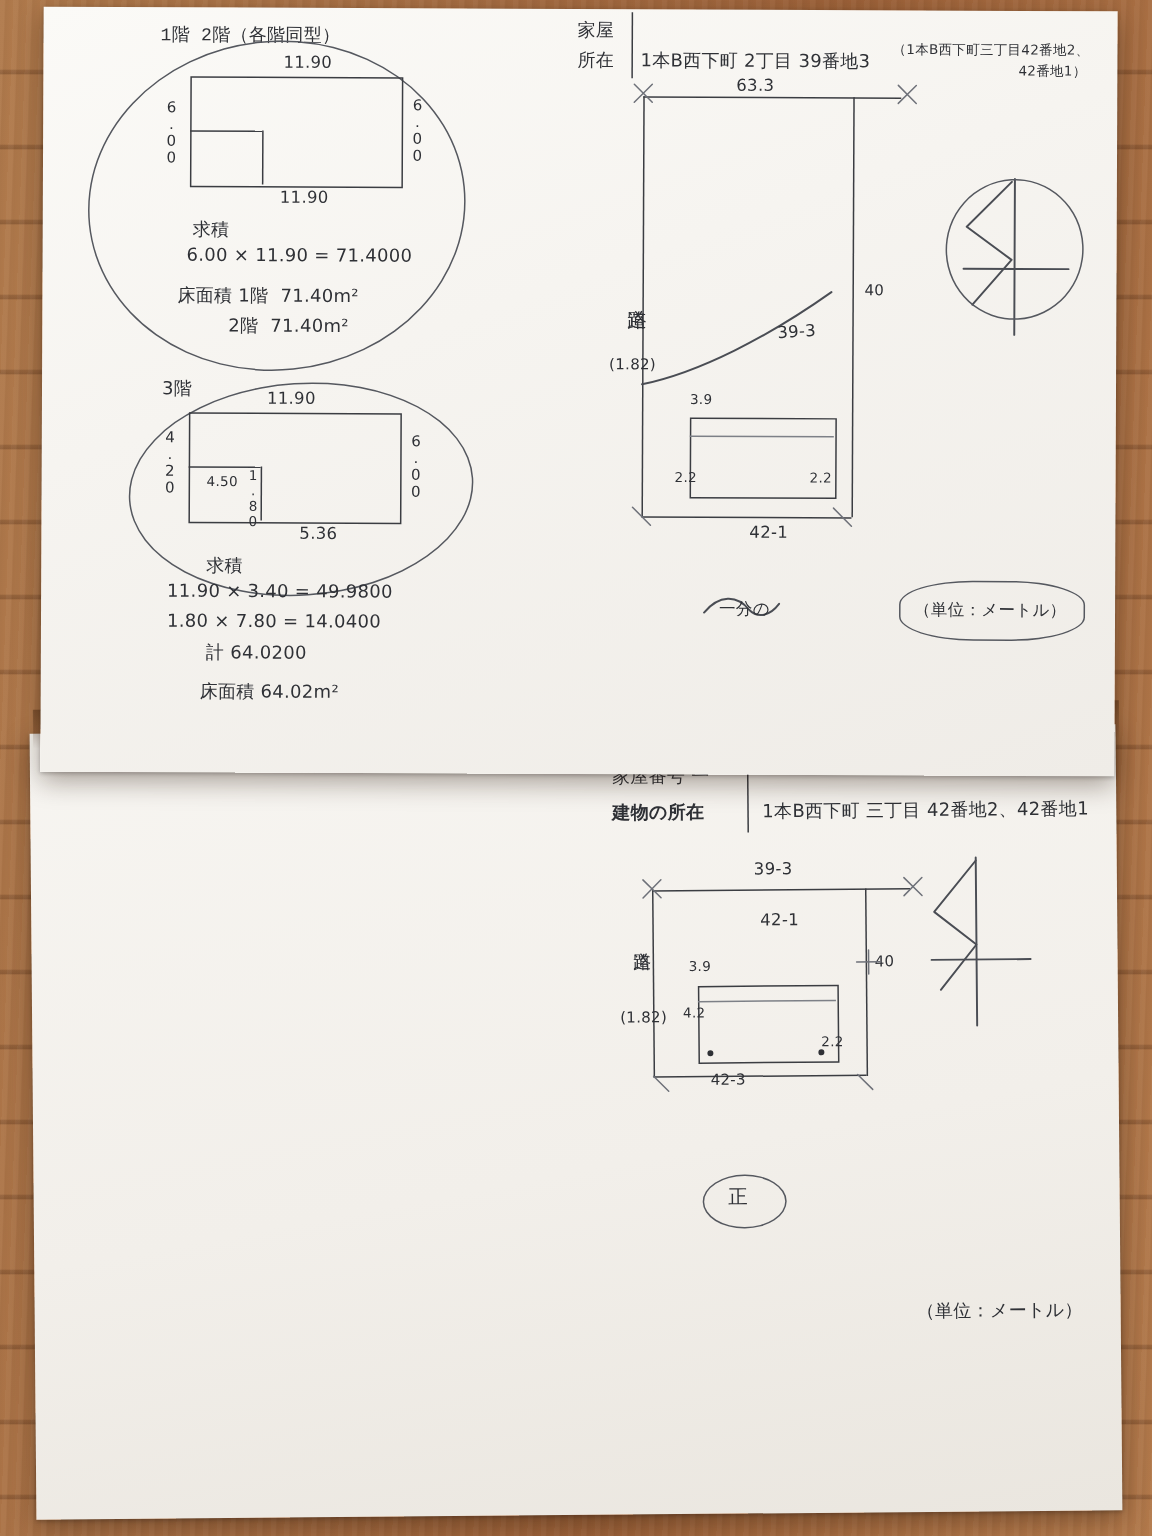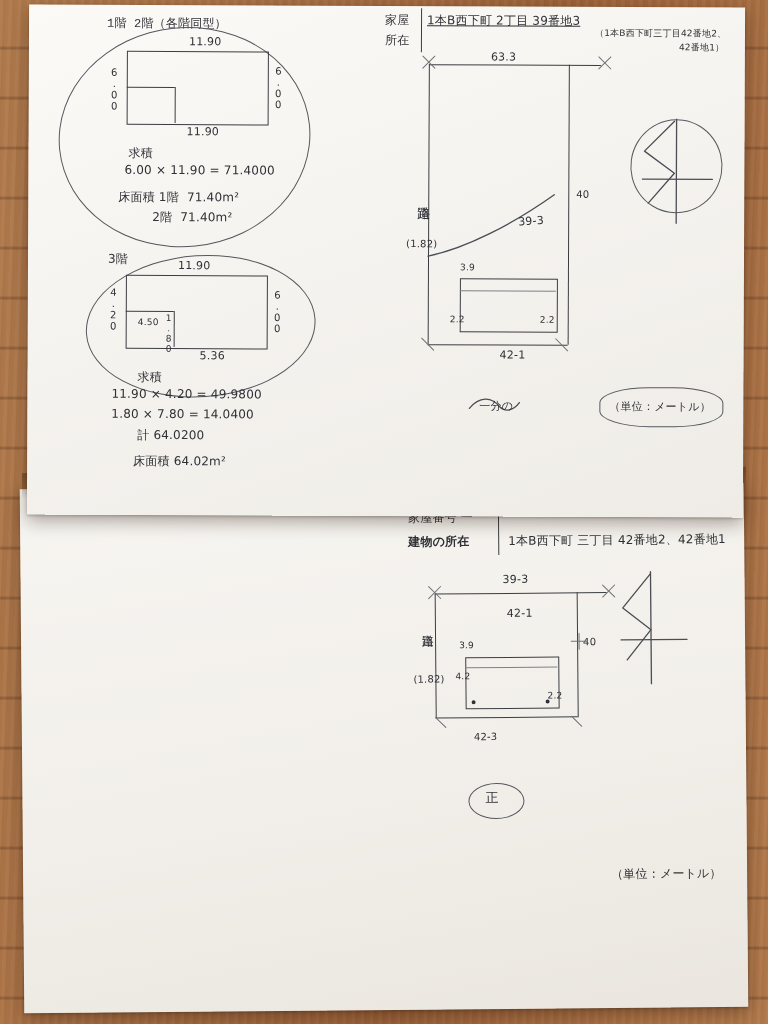--- a/index.html
+++ b/index.html
@@ -113,21 +113,21 @@
 
   <div class="rect" style="left:444px;top:172px;width:92px;height:50px;"></div>
   <div class="ln h1 lite" style="left:444px;top:182px;width:92px;height:1px;"></div>
   <div class="hw s9" style="left:438px;top:155px;">3.9</div>
   <div class="hw s9" style="left:434px;top:186px;">4.2</div>
   <div class="hw s9" style="left:526px;top:206px;">2.2</div>
 
   <div style="position:absolute;left:450px;top:215px;width:4px;height:4px;border-radius:50%;background:#2f3136;"></div>
   <div style="position:absolute;left:524px;top:215px;width:4px;height:4px;border-radius:50%;background:#2f3136;"></div>
 
-  <div class="hw s10" style="left:452px;top:230px;margin-top:16px;">42-3</div>
+  <div class="hw s10" style="left:452px;top:230px;">42-3</div>
 
   <div class="hw s12 vert" style="left:398px;top:140px;">道路</div>
   <div class="hw s10" style="left:392px;top:188px;">(1.82)</div>
 
   <svg class="ink" style="left:400px;top:95px;width:200px;height:150px;">
     <line class="thin" x1="8" y1="6" x2="20" y2="18"></line>
     <line class="thin" x1="20" y1="6" x2="8" y2="18"></line>
     <line class="thin" x1="182" y1="6" x2="194" y2="18"></line>
     <line class="thin" x1="194" y1="6" x2="182" y2="18"></line>
     <line class="thin" x1="150" y1="62" x2="166" y2="62"></line>
@@ -178,29 +178,29 @@
   <div class="rect" style="left:98px;top:270px;width:140px;height:72px;"></div>
   <div class="ln h1" style="left:98px;top:306px;width:48px;height:1.2px;"></div>
   <div class="ln v1" style="left:146px;top:306px;width:1.2px;height:36px;"></div>
   <div class="hw s10 vert" style="left:80px;top:282px;">4.20</div>
   <div class="hw s10 vert" style="left:244px;top:284px;">6.00</div>
   <div class="hw s9" style="left:110px;top:312px;text-align:center;">4.50</div>
   <div class="hw s9 vert" style="left:136px;top:308px;">1.80</div>
   <div class="hw s11" style="left:172px;top:344px;">5.36</div>
 
   <div class="hw s12" style="left:110px;top:364px;">求積</div>
-  <div class="hw s12" style="left:84px;top:382px;">11.90 × 4.20 = 49.9800</div>
+  <div class="hw s12" style="left:84px;top:382px;">11.90 × 3.40 = 49.9800</div>
   <div class="hw s12" style="left:84px;top:402px;">1.80 × 7.80 = 14.0400</div>
   <div class="hw s12" style="left:110px;top:422px;">計 64.0200</div>
   <div class="hw s12" style="left:106px;top:448px;">床面積 64.02m²</div>
 
   <div class="hw s12" style="left:356px;top:6px;">家屋</div>
   <div class="hw s12" style="left:356px;top:26px;">所在</div>
   <div class="ln v1" style="left:392px;top:2px;width:1.2px;height:44px;"></div>
-  <div class="hw s12" style="left:398px;top:6px;text-decoration:underline;">1本B西下町 2丁目 39番地3</div>
+  <div class="hw s12" style="left:398px;top:26px;">1本B西下町 2丁目 39番地3</div>
   <div class="hw s9" style="left:566px;top:20px;">（1本B西下町三丁目42番地2、</div>
   <div class="hw s9" style="left:650px;top:34px;">42番地1）</div>
 
   <div class="hw s11" style="left:462px;top:44px;">63.3</div>
   <div class="ln h1" style="left:400px;top:58px;width:172px;height:1.2px;"></div>
   <div class="ln v1" style="left:400px;top:58px;width:1.2px;height:280px;"></div>
   <div class="ln v1" style="left:540px;top:58px;width:1.2px;height:280px;"></div>
   <div class="ln h1" style="left:400px;top:338px;width:140px;height:1.2px;"></div>
 
   <div class="hw s10" style="left:548px;top:182px;">40</div>

